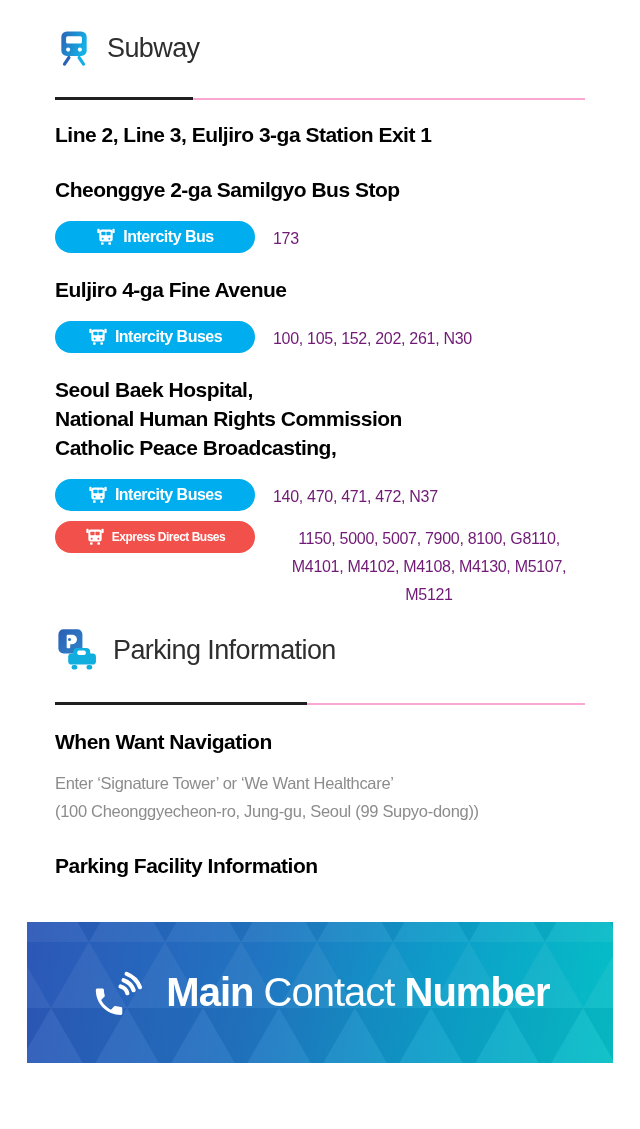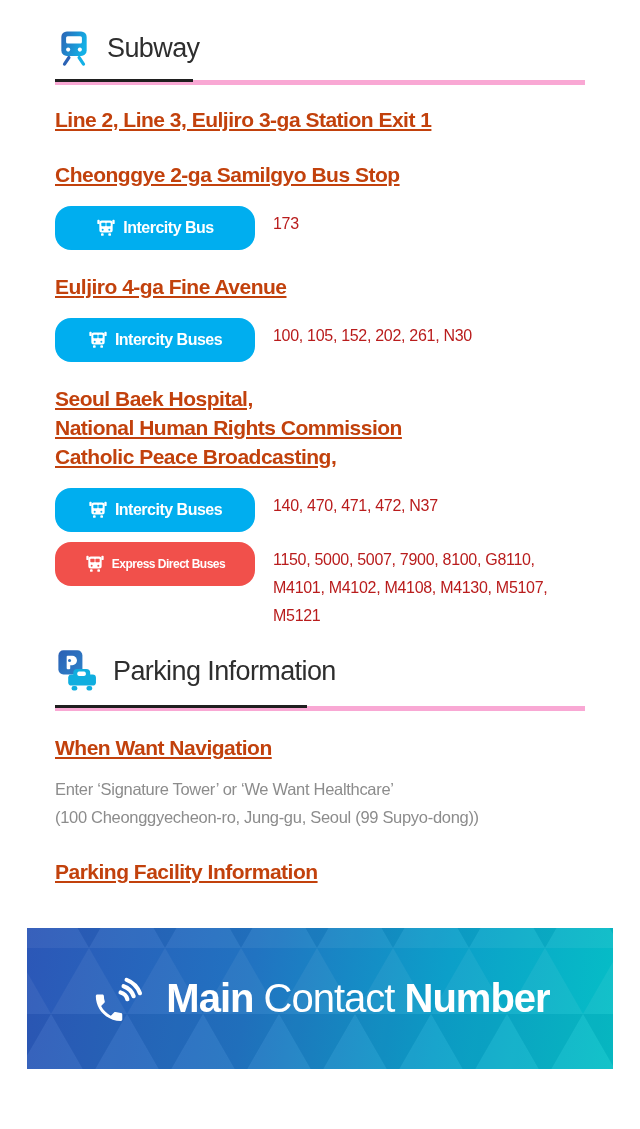--- a/index.html
+++ b/index.html
@@ -7,61 +7,61 @@
   body {
     width:640px; height:1129px; overflow:hidden;
     font-family:"Liberation Sans", sans-serif;
     -webkit-font-smoothing:antialiased;
   }
   .content { padding:28px 55px 0 55px; }
 
   
   .section-head {
     display:flex; align-items:center; gap:14px;
-    padding-bottom:12px; border-bottom:5px solid #f9a8d4;
+    padding-bottom:30px; border-bottom:2px solid #f9a8d4;
     position:relative;
   }
   .section-head::after {
     content:""; position:absolute; left:0; bottom:-2px;
     height:3px; background:#1f1f1f;
   }
   .section-head.subway::after  { width:138px; }
   .section-head.bus::after     { width:86px;  }
   .section-head.parking::after { width:252px; }
   .section-title {
     font-size:27px; font-weight:500; color:#2e2e2e; letter-spacing:-0.6px;
   }
   .head-icon { display:flex; align-items:center; }
 
   
   .sub-heading {
-    font-size:21px; font-weight:700; color:#c2410c;
-    letter-spacing:-0.5px; line-height:29px;text-decoration:underline;
+    font-size:21px; font-weight:700; color:#000000;
+    letter-spacing:-0.5px; line-height:29px;
   }
   .stop-name   { margin:22px 0 17px 0; }
   .gray-text {
     color:#8c8c8c; font-size:16.5px; line-height:28px; letter-spacing:-0.3px;
   }
 
   
   .route-row { display:flex; align-items:flex-start; margin-bottom:10px; }
   .badge {
-    width:200px; height:44px; border-radius:16px; flex-shrink:0;
+    width:200px; height:32px; border-radius:16px; flex-shrink:0;
     display:flex; align-items:center; justify-content:center; gap:7px;
   }
   .badge.intercity { --bg:#00AEEF; background:#00AEEF; }
   .badge.express   { --bg:#F1504B; background:#F1504B; }
   .badge .cut { fill:var(--bg); }
   .badge-label {
     color:#ffffff; font-weight:700; letter-spacing:-0.5px; font-size:16px;
   }
   .badge.express .badge-label { font-size:12px; }
   .route-nums {
     margin-left:18px; padding-top:4px; max-width:320px;
-    color:#b91c1c; font-size:16px; line-height:28px; letter-spacing:-0.3px;
+    color:#701a75; font-size:16px; line-height:28px; letter-spacing:-0.3px;text-align:center;
   }
 
   
   .subway-info   { margin:20px 0 26px 0; }
   .section.bus-section     { margin-top:0; }
   .section.parking-section { margin-top:18px; }
   .parking-subhead { margin:22px 0 13px 0; }
   .parking-subhead.second { margin-top:26px; }
 
   

